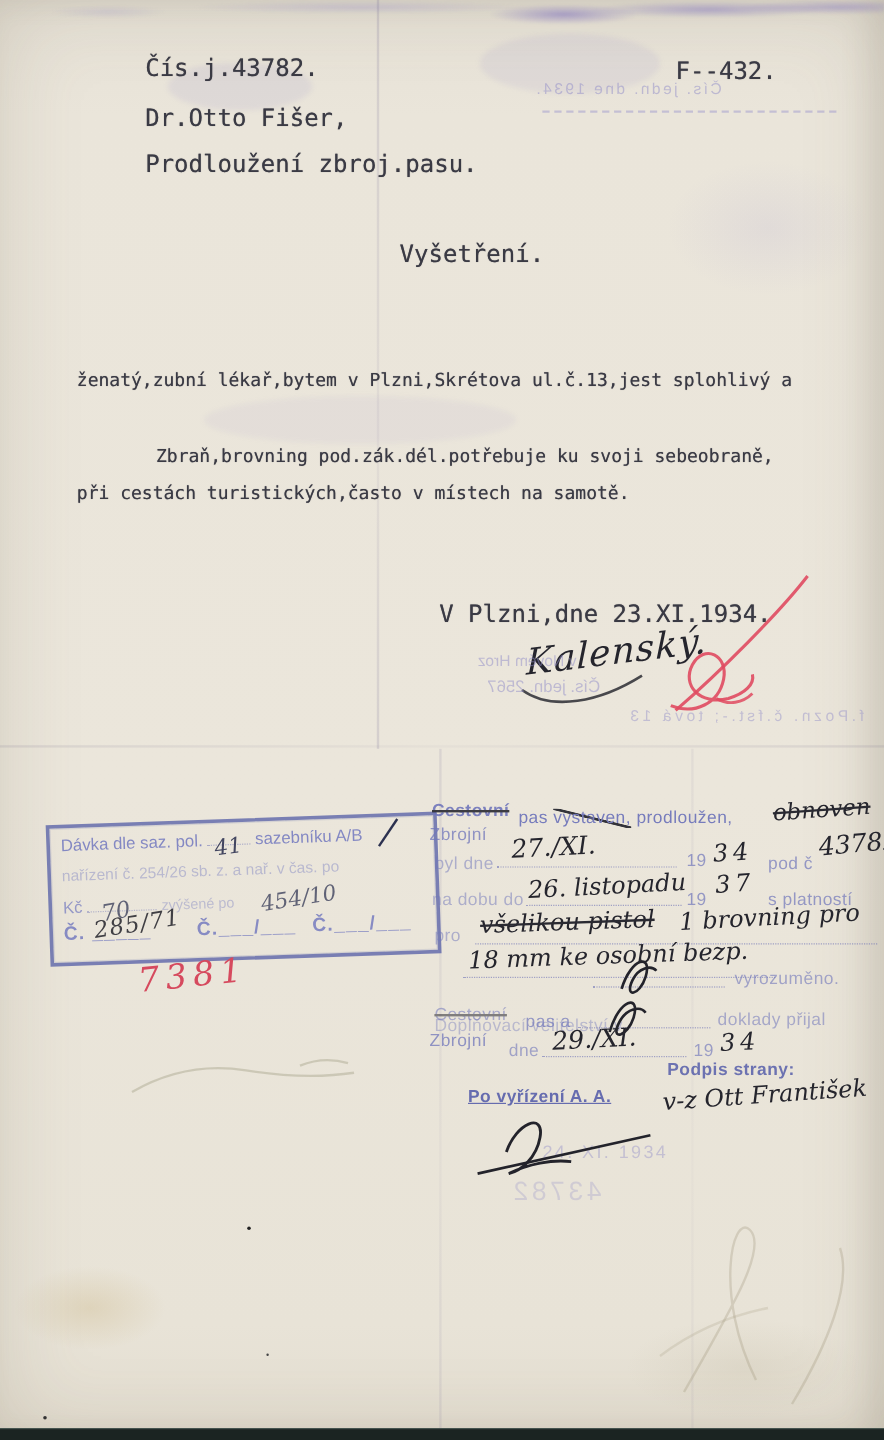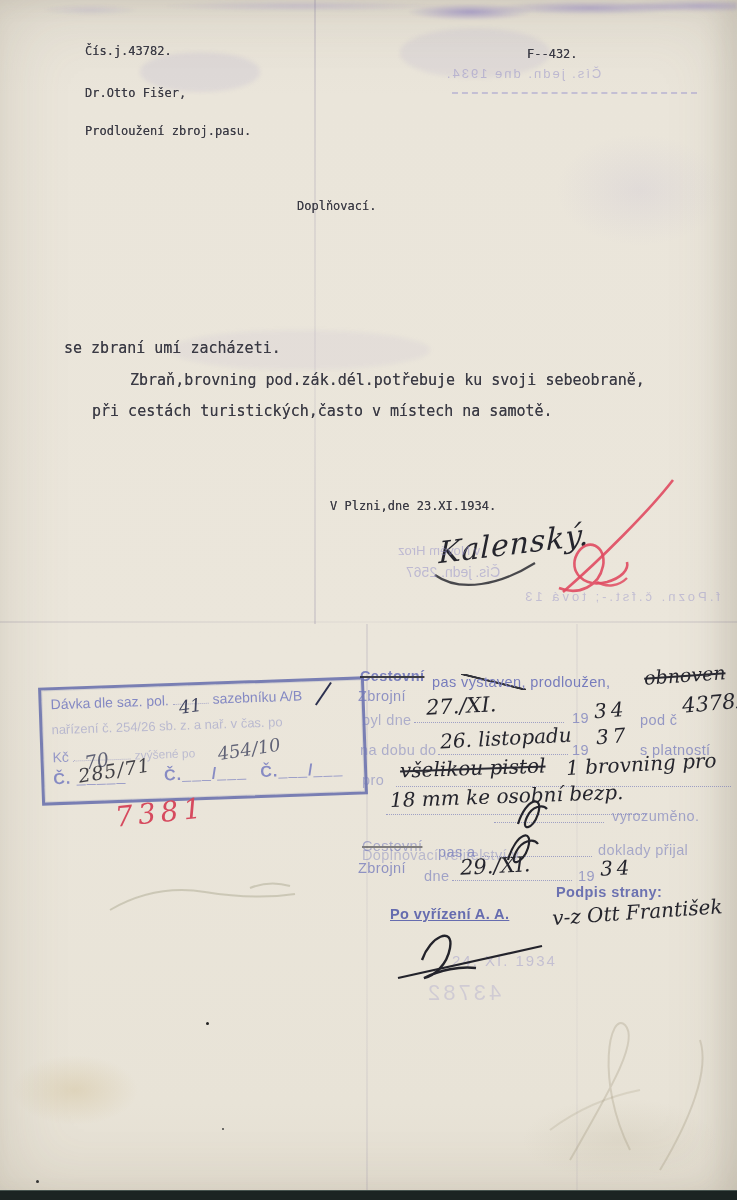--- a/index.html
+++ b/index.html
@@ -12,21 +12,21 @@
       linear-gradient(180deg,#e6e1d6 0%, #eae5da 8%, #ebe6db 55%, #e8e3d7 92%, #e3ddd0 100%);
     box-shadow: inset 0 0 70px rgba(110,100,80,.18), inset -14px 0 24px rgba(110,100,80,.12);
     font-family:"Liberation Sans", sans-serif;
   }
   .abs{position:absolute; white-space:nowrap;}
   .typed{
     font-family:"DejaVu Sans Mono","Liberation Mono",monospace;
     font-size:15px; color:#3a3a44;
     text-shadow:0 0 .6px rgba(58,58,68,.75);
   }
-  .typed.big{font-size:12px;}
+  .typed.big{font-size:20px;margin-left:36px;}
   .stamp{ color:#7177bb; letter-spacing:.4px; }
   .hand{
     font-family:"DejaVu Serif","Liberation Serif",serif;
     font-style:italic; color:#25252d;
   }
   .strike{text-decoration:line-through; text-decoration-thickness:2px; text-decoration-color:#2a2a32;}
   .diagstrike{background:linear-gradient(to top right, transparent 46%, #2a2a32 48%, #2a2a32 53%, transparent 55%);margin-top:19px;}
   .ghost{color:#928ec9;}
   .mirror{transform:scaleX(-1);}
   .dots{border-bottom:1.6px dotted rgba(108,114,182,.6);}
@@ -66,24 +66,24 @@
   <div class="crease-v" style="left:366px;top:624px;height:576px;opacity:.7;"></div>
   <div class="crease-v" style="left:576px;top:624px;height:576px;opacity:.4;"></div>
   <div class="crease-h" style="left:0;top:621px;width:737px;"></div>
   <div class="bottomedge"></div>
 
   <div class="abs typed big" style="left:85px;top:44px;">Čís.j.43782.</div>
   <div class="abs typed big" style="left:527px;top:47px;">F--432.</div>
   <div class="abs typed big" style="left:85px;top:86px;">Dr.Otto Fišer,</div>
   <div class="abs typed big" style="left:85px;top:124px;">Prodloužení zbroj.pasu.</div>
 
-  <div class="abs typed big" style="left:297px;top:199px;">Doplňovací.</div>
-  <div class="abs typed" style="left:64px;top:339px;">se zbraní umí zacházeti.</div>
+  <div class="abs typed big" style="left:297px;top:199px;">Vyšetření.</div>
+  <div class="abs typed" style="left:64px;top:308px;">ženatý,zubní lékař,bytem v Plzni,Skrétova ul.č.13,jest splohlivý a</div>
   <div class="abs typed" style="left:130px;top:371px;">Zbraň,brovning pod.zák.dél.potřebuje ku svoji sebeobraně,</div>
-  <div class="abs typed" style="left:64px;top:402px;margin-left:28px;">při cestách turistických,často v místech na samotě.</div>
+  <div class="abs typed" style="left:64px;top:402px;">při cestách turistických,často v místech na samotě.</div>
   <div class="abs typed big" style="left:330px;top:499px;">V Plzni,dne 23.XI.1934.</div>
 
   <div class="abs hand" style="left:438px;top:526px;font-size:30px;transform:rotate(-7deg) skewX(-8deg);letter-spacing:1px;">Kalenský.</div>
   <svg style="left:430px;top:555px;" width="140" height="40" viewBox="0 0 140 40">
     <path d="M5,20 C30,38 70,30 105,8" fill="none" stroke="#2b2b33" stroke-width="2.2" opacity=".85"></path>
   </svg>
   <svg style="left:545px;top:470px;" width="160" height="140" viewBox="0 0 160 140">
     <path d="M18,122 C55,90 105,40 128,10" fill="none" stroke="#e04a60" stroke-width="2.6" opacity=".9"></path>
     <path d="M14,118 c20,8 40,-2 44,-22 c4,-20 -16,-30 -26,-12 c-9,17 6,34 30,28 c14,-4 22,-12 20,-20" fill="none" stroke="#e04a60" stroke-width="2.6" opacity=".9"></path>
     <path d="M52,112 c10,6 22,4 30,-4" fill="none" stroke="#e04a60" stroke-width="2.4" opacity=".85"></path>

